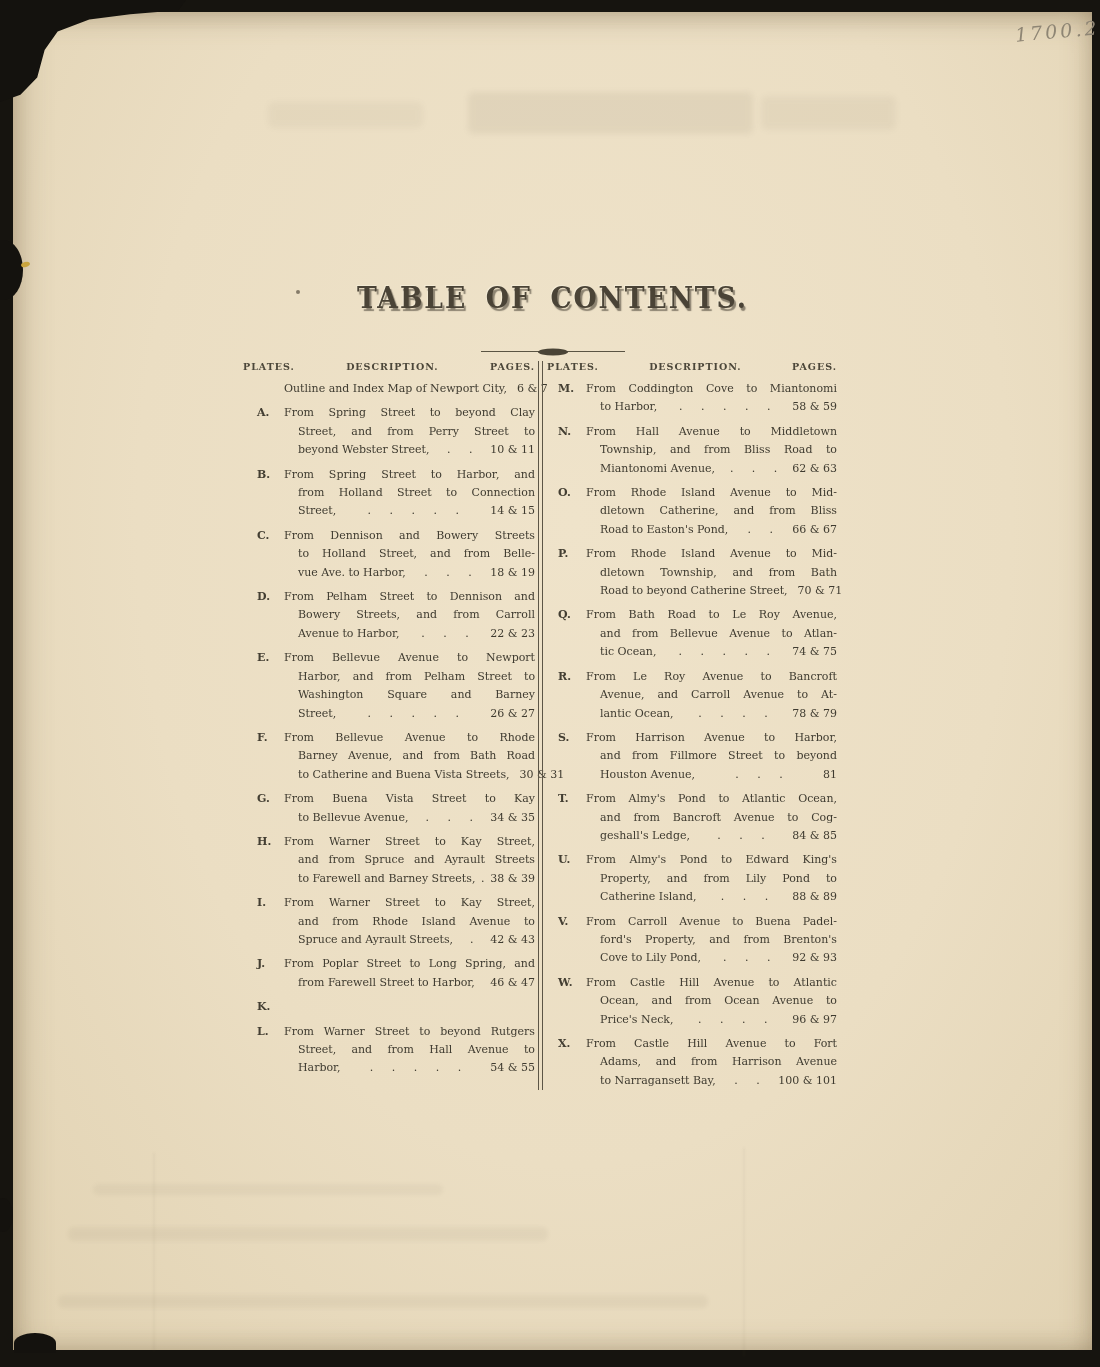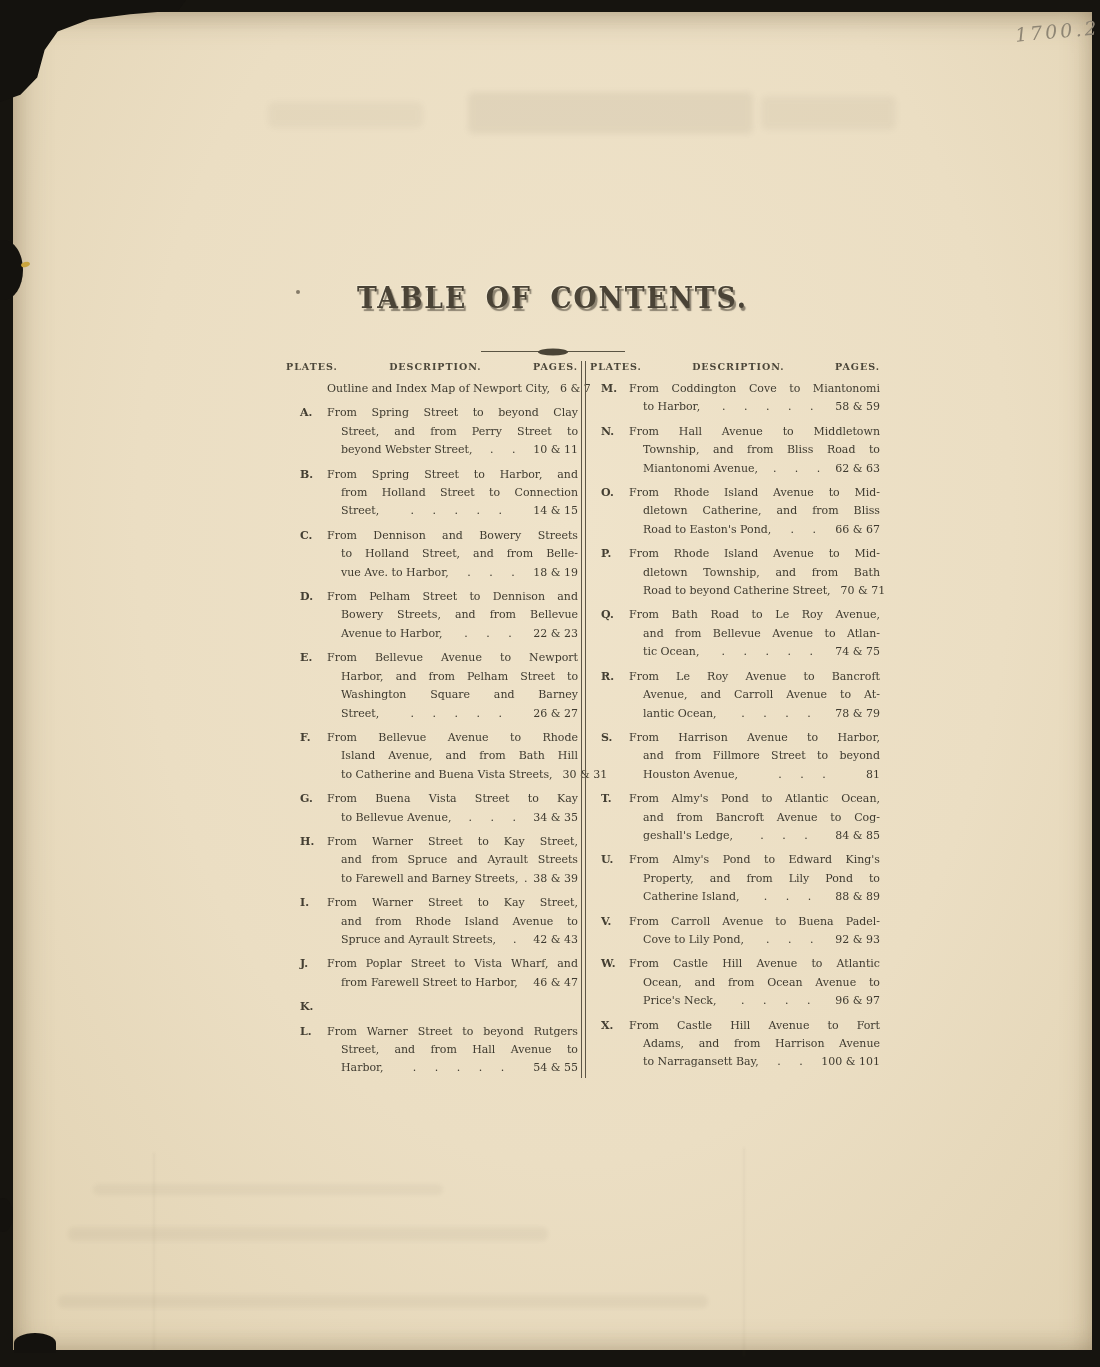--- a/index.html
+++ b/index.html
@@ -31,21 +31,21 @@
     text-shadow:2px 2px 1px rgba(43,38,28,.5), -1px -1px 0 rgba(250,244,226,.55);
     transform:scale(.95,1.05);
   }
   .divider{position:absolute;top:336px;left:50%;margin-left:-72px;width:144px;height:7px;}
   .divider::before{content:'';position:absolute;top:3px;left:0;width:100%;height:1px;background:#5a5443;}
   .divider::after{content:'';position:absolute;top:50%;left:50%;transform:translate(-50%,-50%);
     width:30px;height:7px;background:#4a4436;border-radius:50%;}
   
   .toc{
     position:absolute;left:230px;top:349px;width:596px;
-    display:flex;align-items:flex-start;color:#3f3b30;margin-left:43px;
+    display:flex;align-items:flex-start;color:#3f3b30;
   }
   .col{display:flex;flex-direction:column;}
   .col-left{width:292px;}
   .col-right{width:290px;margin-left:4px;}
   .col-divider{
     width:3px;align-self:stretch;margin-left:3px;
     border-left:1px solid #5c5546;border-right:1px solid #5c5546;
   }
   .col-head{
     display:flex;justify-content:space-between;align-items:baseline;
@@ -157,21 +157,21 @@
                   <span class="txt">vue Ave. to Harbor,</span>
                   <span class="leader">. . .</span>
                   <span class="pages">18 &amp; 19</span>
                 </div>
               </div>
             </div>
             <div class="entry">
               <span class="plate">D.</span>
               <div class="desc">
                 <div class="line">From Pelham Street to Dennison and</div>
-                <div class="line cont">Bowery Streets, and from Bellevue</div>
+                <div class="line cont">Bowery Streets, and from Carroll</div>
                 <div class="line last cont">
                   <span class="txt">Avenue to Harbor,</span>
                   <span class="leader">. . .</span>
                   <span class="pages">22 &amp; 23</span>
                 </div>
               </div>
             </div>
             <div class="entry">
               <span class="plate">E.</span>
               <div class="desc">
@@ -182,21 +182,21 @@
                   <span class="txt">Street,</span>
                   <span class="leader">. . . . .</span>
                   <span class="pages">26 &amp; 27</span>
                 </div>
               </div>
             </div>
             <div class="entry">
               <span class="plate">F.</span>
               <div class="desc">
                 <div class="line">From Bellevue Avenue to Rhode</div>
-                <div class="line cont">Island Avenue, and from Bath Hill</div>
+                <div class="line cont">Barney Avenue, and from Bath Road</div>
                 <div class="line last cont">
                   <span class="txt">to Catherine and Buena Vista Streets,</span>
                   <span class="leader"></span>
                   <span class="pages">30 &amp; 31</span>
                 </div>
               </div>
             </div>
             <div class="entry">
               <span class="plate">G.</span>
               <div class="desc">
@@ -228,21 +228,21 @@
                 <div class="line last cont">
                   <span class="txt">Spruce and Ayrault Streets,</span>
                   <span class="leader">.</span>
                   <span class="pages">42 &amp; 43</span>
                 </div>
               </div>
             </div>
             <div class="entry">
               <span class="plate">J.</span>
               <div class="desc">
-                <div class="line">From Poplar Street to Vista Wharf, and</div>
+                <div class="line">From Poplar Street to Long Spring, and</div>
                 <div class="line last cont">
                   <span class="txt">from Farewell Street to Harbor,</span>
                   <span class="leader"></span>
                   <span class="pages">46 &amp; 47</span>
                 </div>
               </div>
             </div>
             <div class="entry">
               <span class="plate">K.</span>
             </div>
@@ -374,20 +374,21 @@
                   <span class="txt">Catherine Island,</span>
                   <span class="leader">. . .</span>
                   <span class="pages">88 &amp; 89</span>
                 </div>
               </div>
             </div>
             <div class="entry">
               <span class="plate">V.</span>
               <div class="desc">
                 <div class="line">From Carroll Avenue to Buena Padel-</div>
+                <div class="line cont">ford's Property, and from Brenton's</div>
                 <div class="line last cont">
                   <span class="txt">Cove to Lily Pond,</span>
                   <span class="leader">. . .</span>
                   <span class="pages">92 &amp; 93</span>
                 </div>
               </div>
             </div>
             <div class="entry">
               <span class="plate">W.</span>
               <div class="desc">

